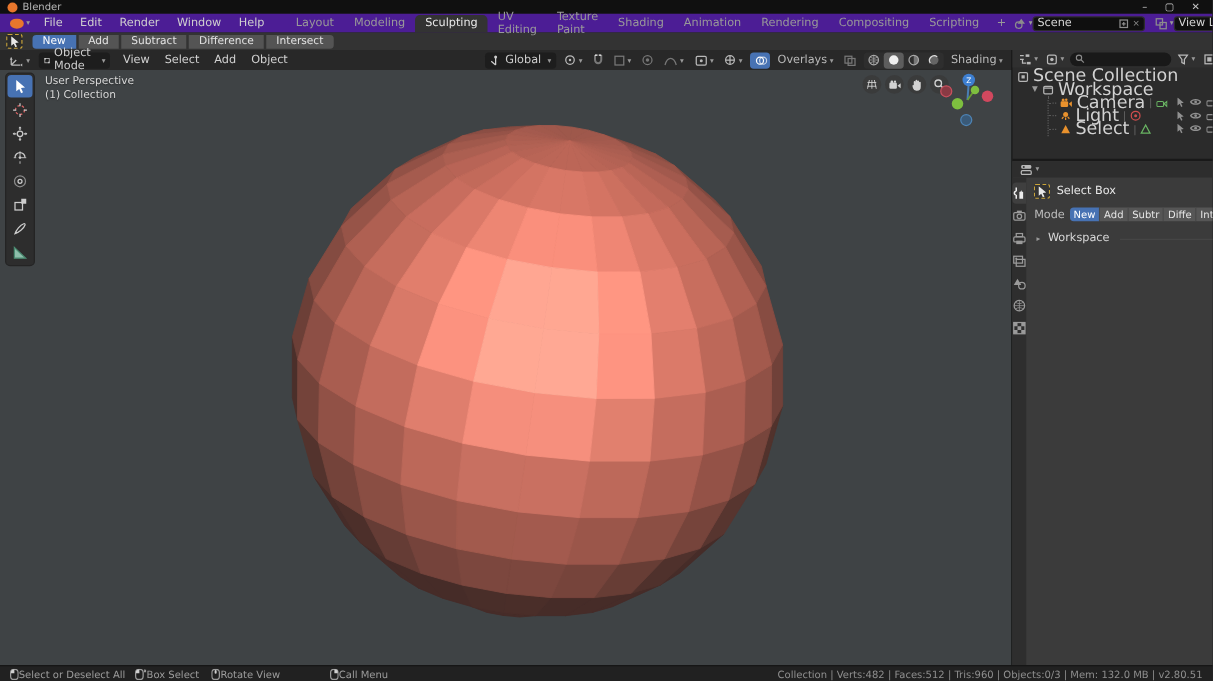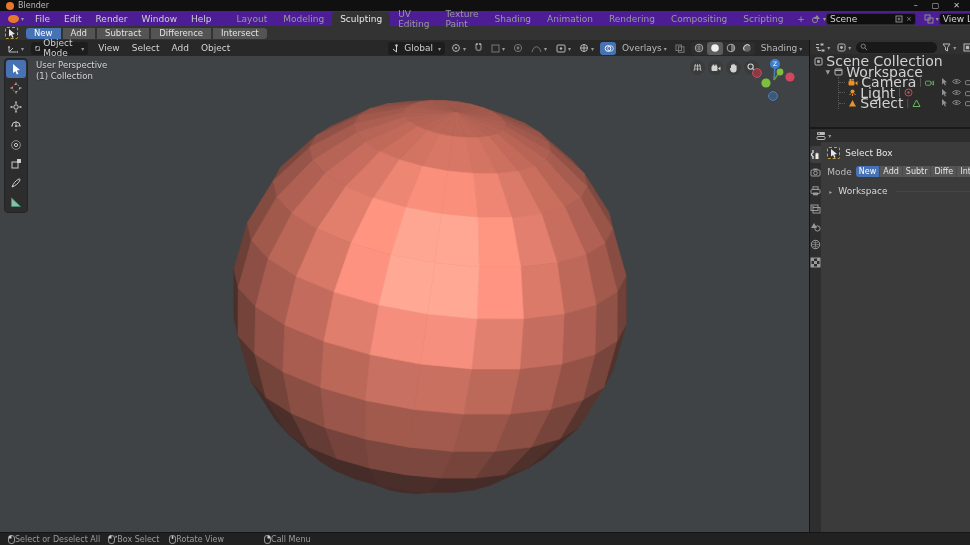--- a/index.html
+++ b/index.html
@@ -814,13 +814,14 @@
       </svg>
     <span>Rotate View</span>
   </div>
   <div class="km" style="margin-left:40px">
     <svg width="7" height="9" viewBox="0 0 7 9">
         <rect x="0.5" y="0.5" width="6" height="8" rx="2.6" fill="none" stroke="#9c9c9c"></rect>
         <path d="M6.2 1.8 a2.4 2.4 0 0 0 -2.7-1.2 v3 h2.7 Z" fill="#d0d0d0"></path>
       </svg>
     <span>Call Menu</span>
   </div>
+  <span class="stats">Collection | Verts:482 | Faces:512 | Tris:960 | Objects:0/3 | Mem: 132.0 MB | v2.80.51</span>
 </div>
 
 </body></html>

